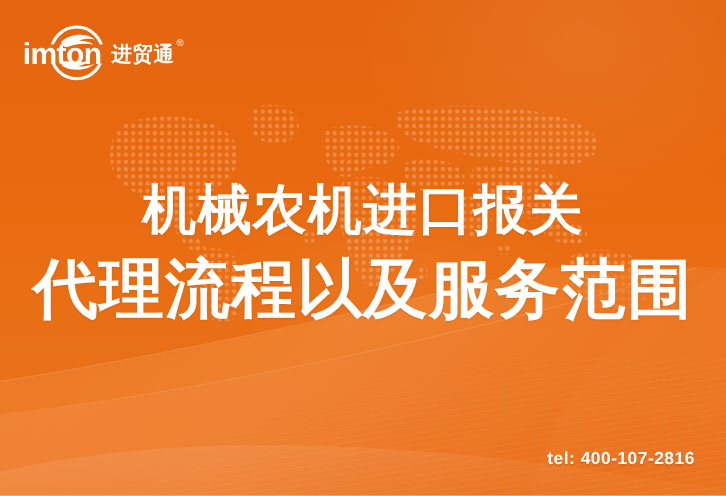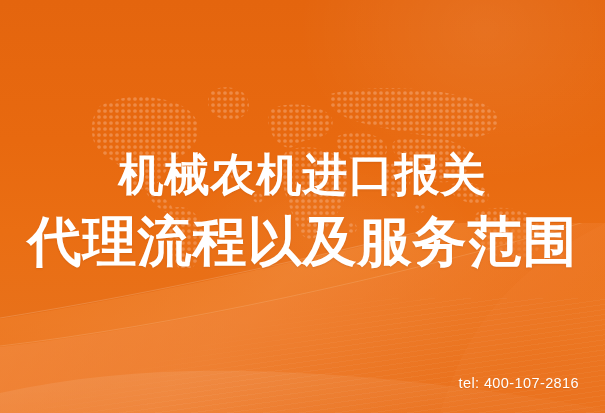--- a/index.html
+++ b/index.html
@@ -127,21 +127,21 @@
     letter-spacing: 1px;
   }
 
   
   .tel {
     position: absolute;
     right: 26px;
     bottom: 22px;
     color: #ffffff;
     font-size: 14.5px;
-    font-weight: normal;
+    font-weight: bold;
     letter-spacing: 0.4px;
     white-space: nowrap;
     text-shadow: 0 1px 1px rgba(150,60,0,0.22);
   }
 </style>
 </head>
 <body>
 
 <div id="banner">
 
@@ -245,20 +245,43 @@
       <path d="M0,123 C170,103 390,57 605,-7" fill="none" stroke="#ffffff" stroke-opacity="0.13" stroke-width="1"></path>
 
       <path d="M0,170 C90,150 190,144 300,150 C400,155 500,168 605,186 L605,190 L0,190 Z" fill="url(#wvC)"></path>
 
       <path d="M605,0 C520,44 470,92 440,190 L605,190 Z" fill="#f2853a" fill-opacity="0.18"></path>
     </svg>
   </div>
 
   <div class="stripes"></div>
 
+  <div class="logo">
+    <svg width="150" height="54" viewBox="0 0 150 54" xmlns="http://www.w3.org/2000/svg">
+      <g>
+
+        <circle cx="46" cy="26" r="21.5" fill="none" stroke="#ffffff" stroke-width="2.6"></circle>
+
+        <rect x="18" y="19" width="16" height="16" fill="#e6680f"></rect>
+        <rect x="58" y="19" width="16" height="16" fill="#e6680f"></rect>
+
+        <path d="M33,17 C40,10 54,9 61,15 C57,14 52,14 48,16 C53,16 57,17 60,19
+                 C54,18 45,18 39,21 C36,22 34,20 33,17 Z" fill="#ffffff"></path>
+
+        <path d="M34,37 C42,42 55,41 61,35 C57,37 51,38 47,37 C52,36 56,34 58,32
+                 C53,34 44,35 38,33 C35,33 33,35 34,37 Z" fill="#ffffff"></path>
+      </g>
+
+      <text x="1" y="35" font-family="'Liberation Sans','DejaVu Sans',sans-serif" font-size="25" font-weight="bold" fill="#ffffff" letter-spacing="-0.5">imton</text>
+
+      <text x="75" y="33" font-family="'Liberation Sans','DejaVu Sans',sans-serif" font-size="17" font-weight="bold" fill="#ffffff" letter-spacing="0.5">进贸通</text>
+
+      <text x="129" y="20" font-family="'Liberation Sans','DejaVu Sans',sans-serif" font-size="8" fill="#ffffff">®</text>
+    </svg>
+  </div>
 
   <div class="headline">
     <span class="title-line line1">机械农机进口报关</span>
     <span class="title-line line2">代理流程以及服务范围</span>
   </div>
 
   <div class="tel">tel: 400-107-2816</div>
 
 </div>
 

